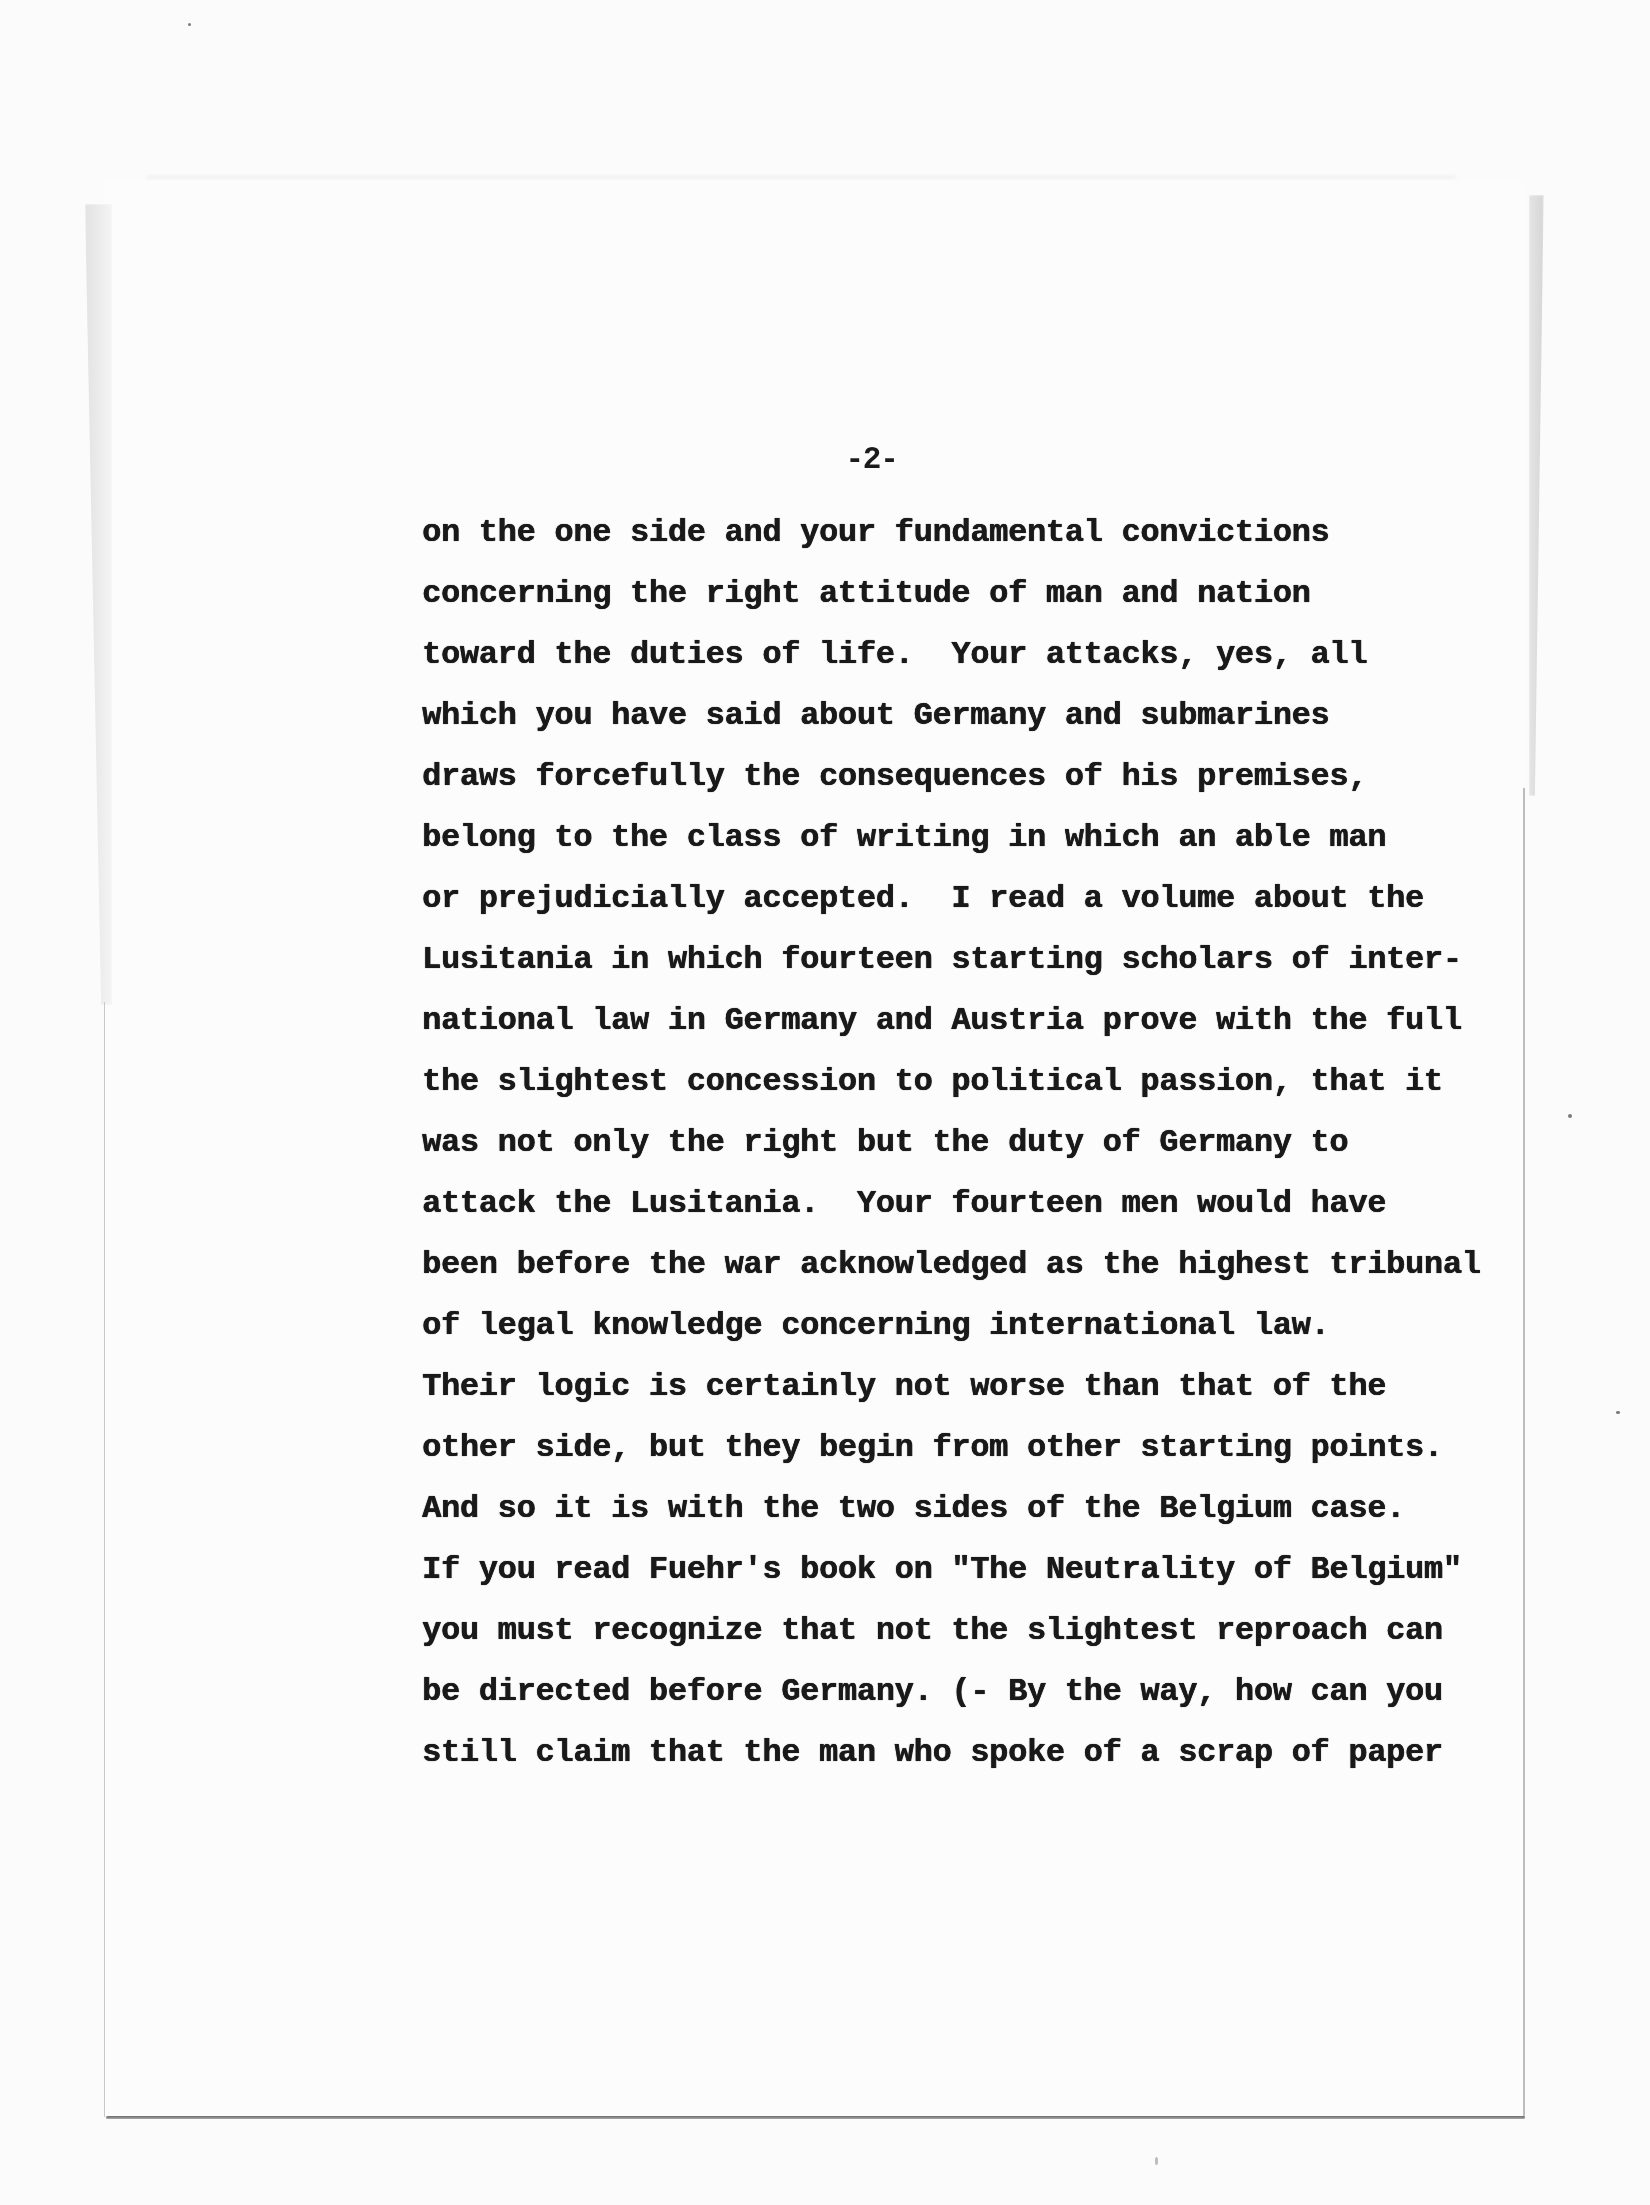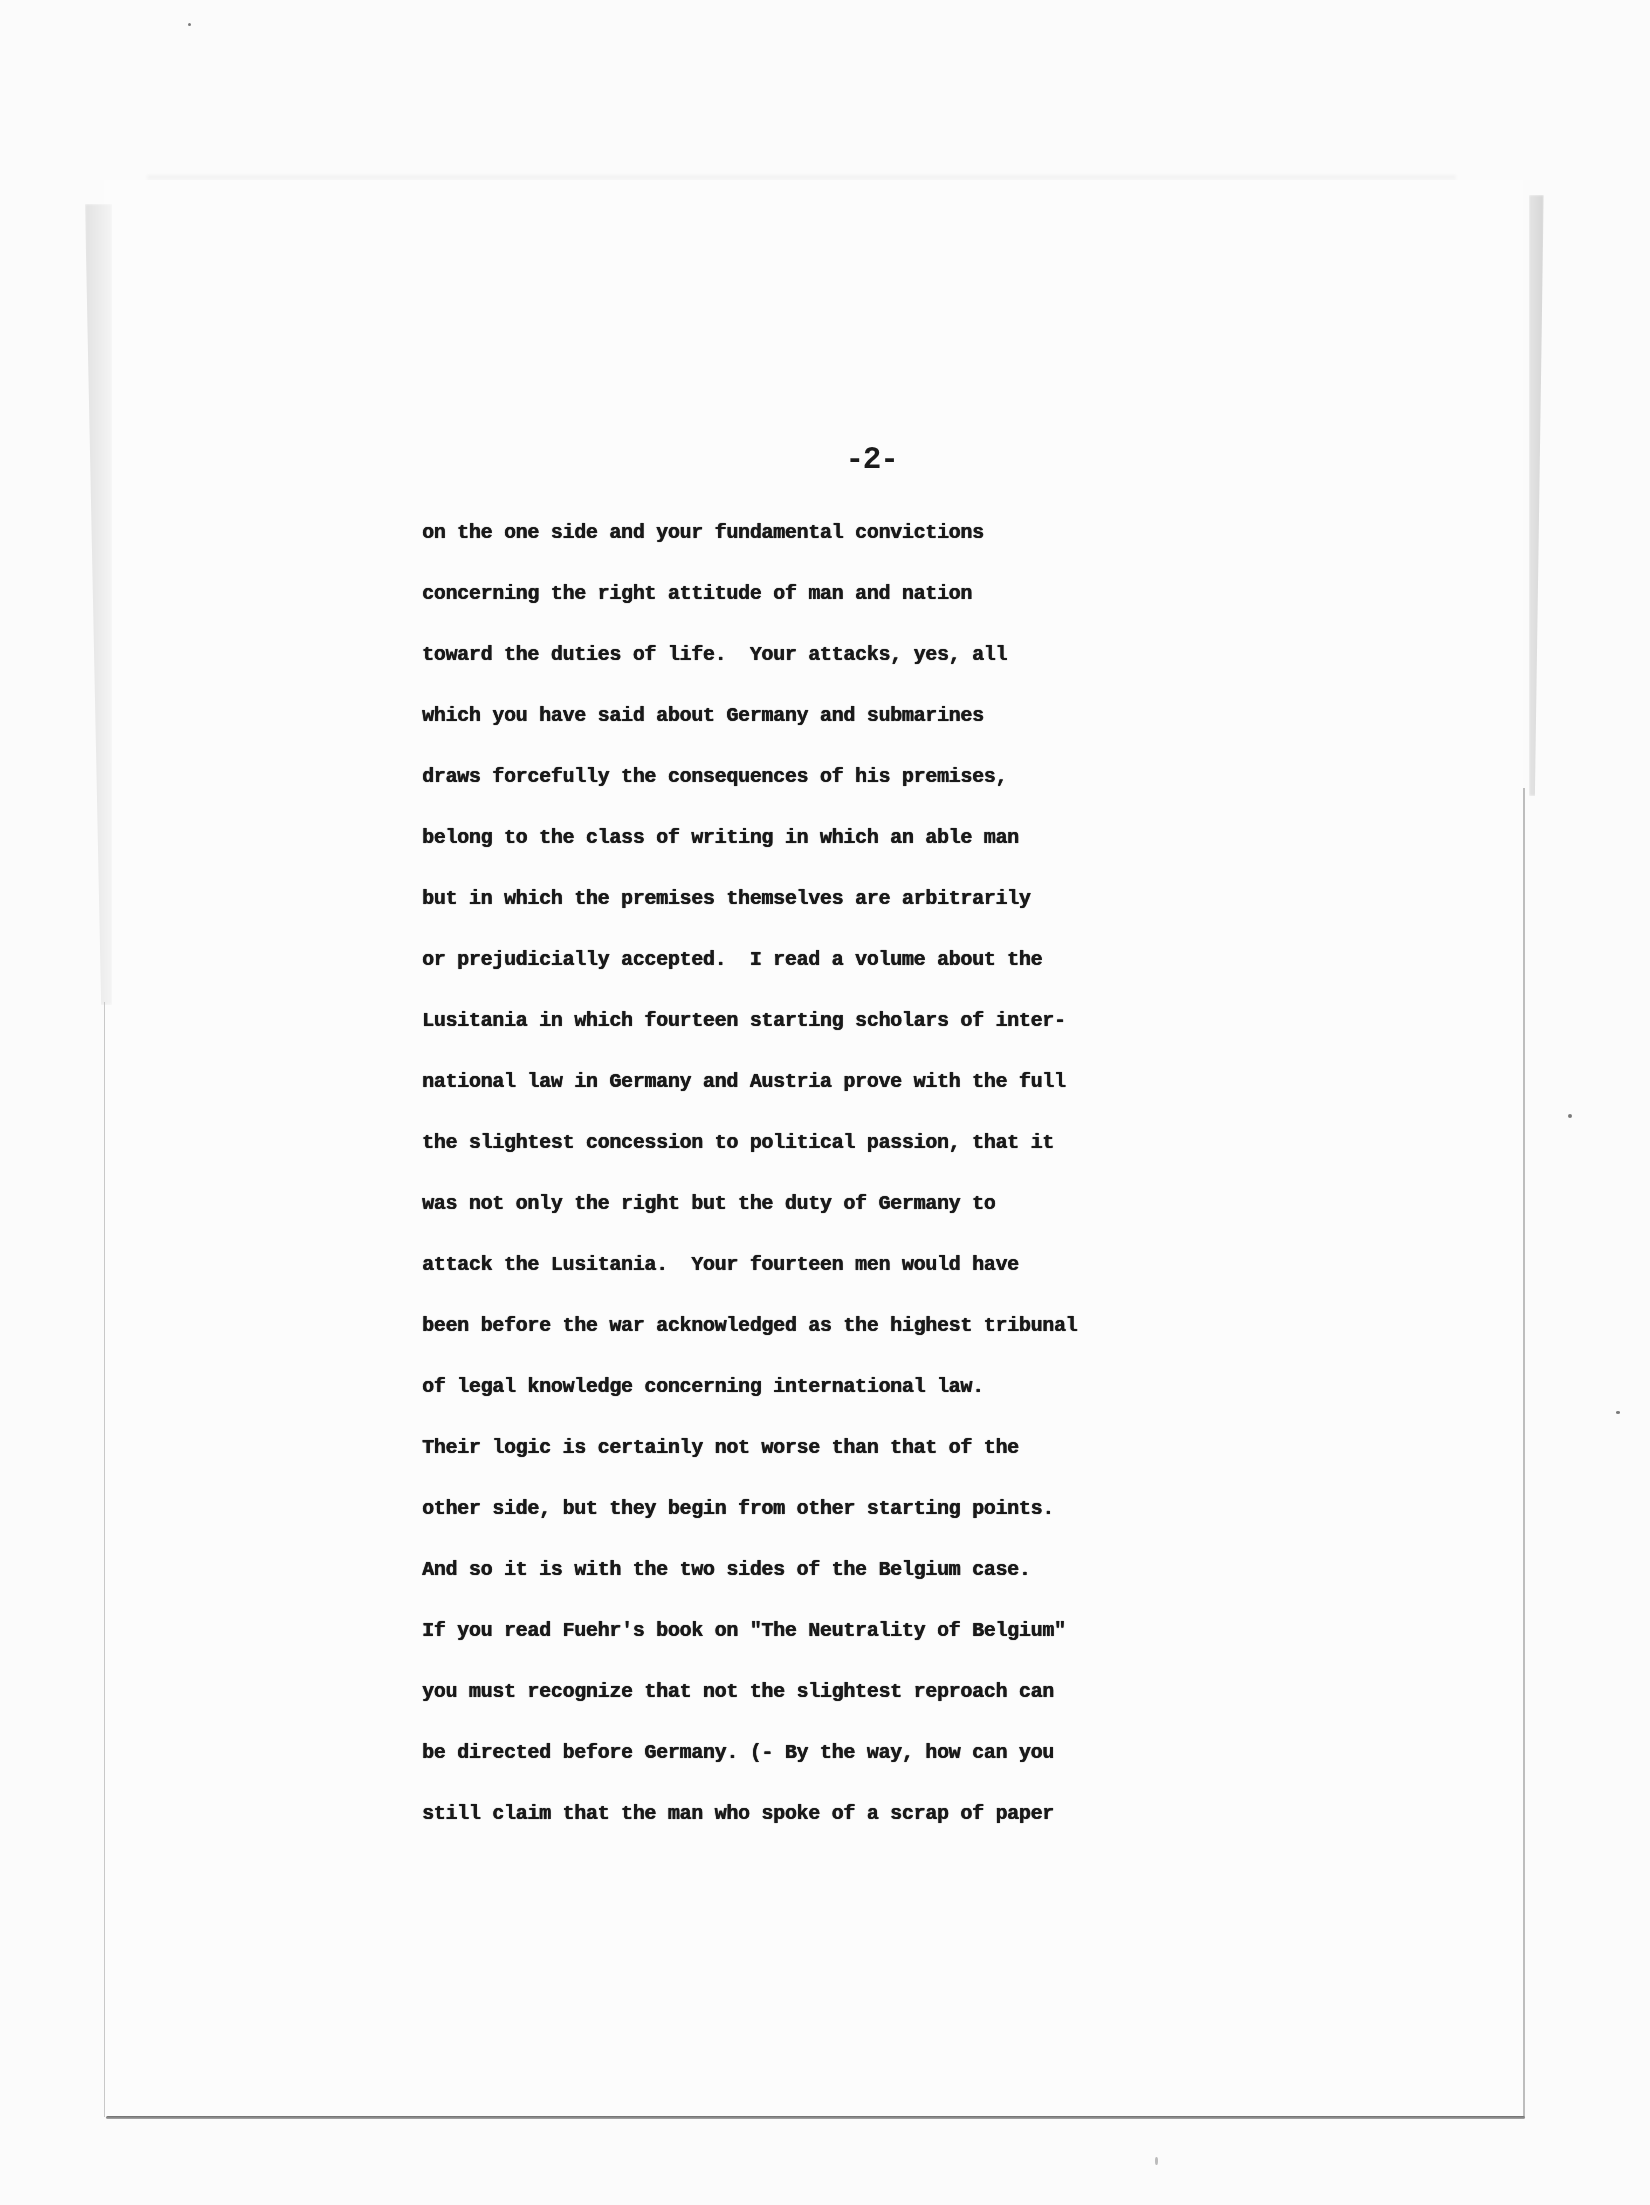--- a/index.html
+++ b/index.html
@@ -94,21 +94,21 @@
   }
   .body-text {
     position: absolute;
     left: 422px;
     top: 502px;
     width: 1055px;
   }
   .line {
     height: 61px;
     line-height: 61px;
-    font-size: 20px;
+    font-size: 32px;
     font-weight: bold;
     color: #191919;
     white-space: pre;
     letter-spacing: -0.3px;
     text-shadow: 0 0 1px #333, 0.4px 0 0 #222;
   }
 </style>
 </head>
 <body>
 
@@ -127,21 +127,20 @@
 
 <div class="page-number">-2-</div>
 
 <div class="body-text">
   <div class="line">on the one side and your fundamental convictions</div>
   <div class="line">concerning the right attitude of man and nation</div>
   <div class="line">toward the duties of life.  Your attacks, yes, all</div>
   <div class="line">which you have said about Germany and submarines</div>
   <div class="line">draws forcefully the consequences of his premises,</div>
   <div class="line">belong to the class of writing in which an able man</div>
-  <div class="line">but in which the premises themselves are arbitrarily</div>
   <div class="line">or prejudicially accepted.  I read a volume about the</div>
   <div class="line">Lusitania in which fourteen starting scholars of inter-</div>
   <div class="line">national law in Germany and Austria prove with the full</div>
   <div class="line">the slightest concession to political passion, that it</div>
   <div class="line">was not only the right but the duty of Germany to</div>
   <div class="line">attack the Lusitania.  Your fourteen men would have</div>
   <div class="line">been before the war acknowledged as the highest tribunal</div>
   <div class="line">of legal knowledge concerning international law.</div>
   <div class="line">Their logic is certainly not worse than that of the</div>
   <div class="line">other side, but they begin from other starting points.</div>

